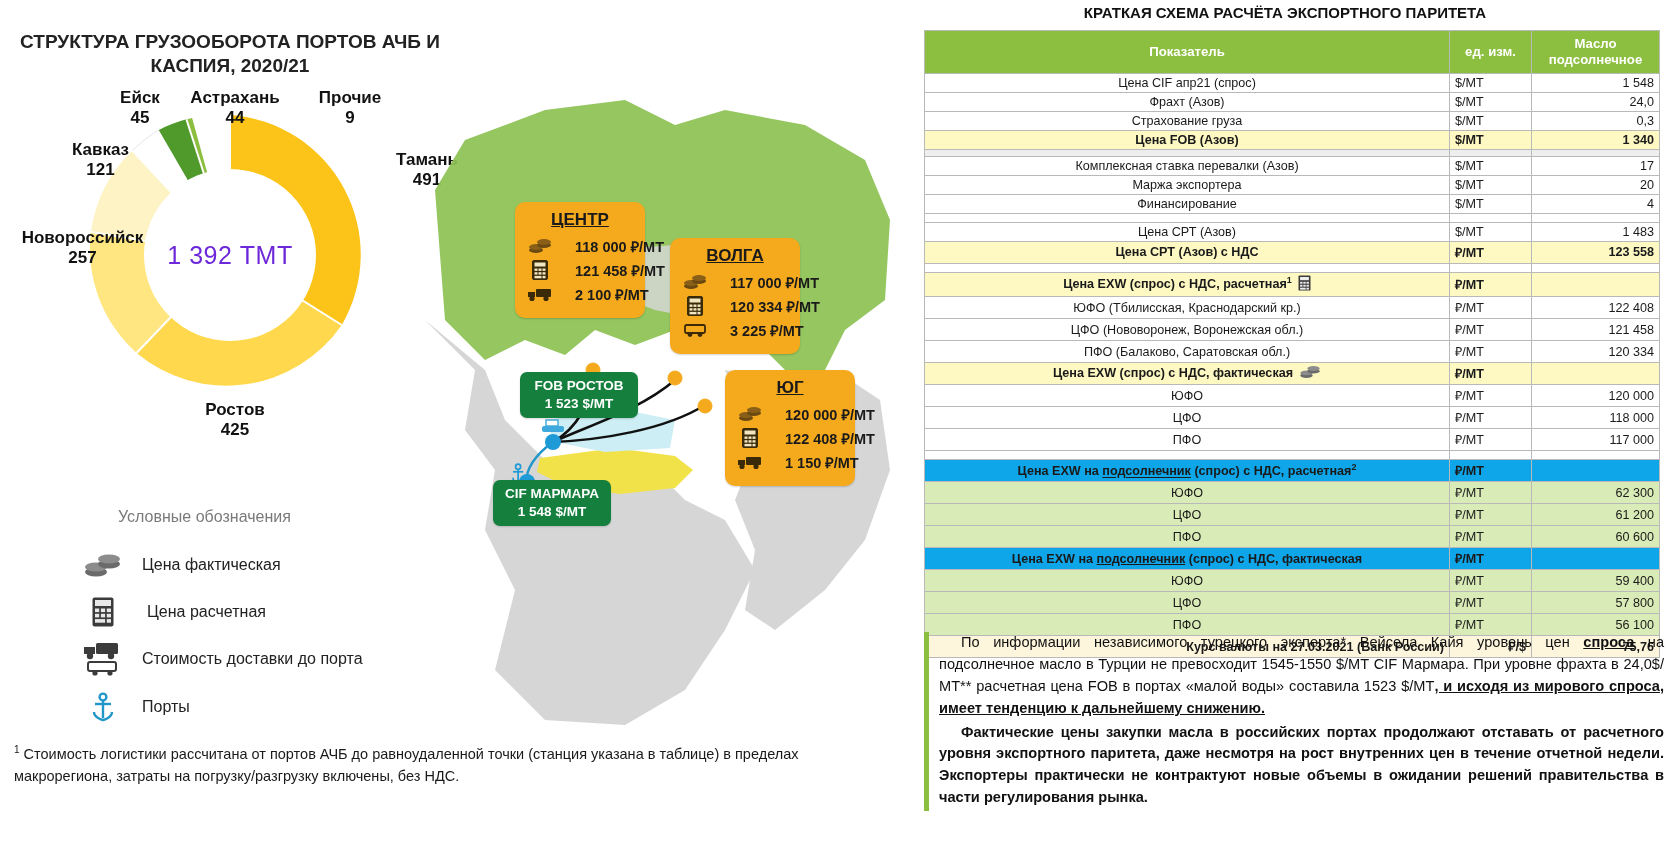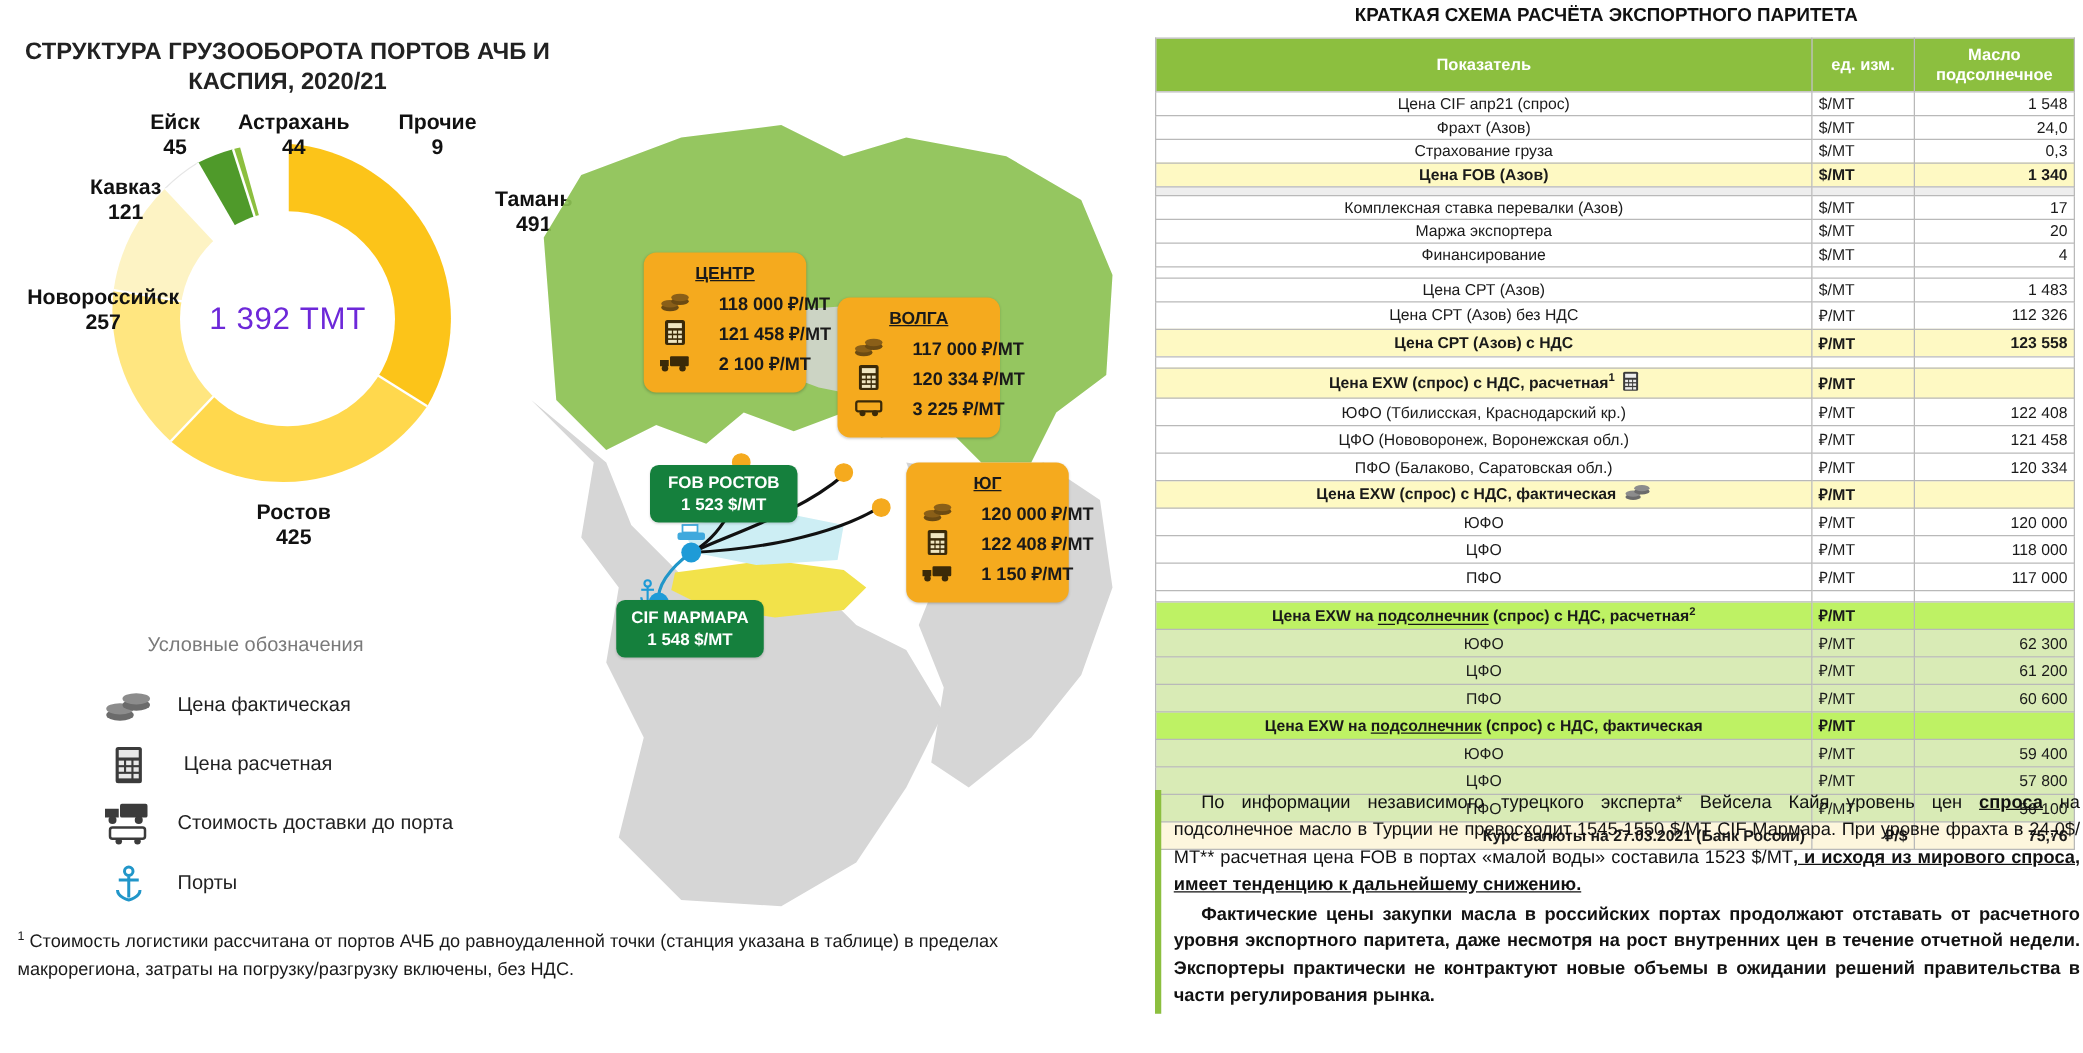--- a/index.html
+++ b/index.html
@@ -57,21 +57,21 @@
 
   
   #map { position:absolute; left:425px; top:70px; width:470px; height:660px; }
 
   .callout {
     position:absolute; background:#f5aa1e; border-radius:10px;
     padding:8px 12px 10px; color:#1a1a1a;
     box-shadow:0 1px 2px rgba(0,0,0,0.18);
   }
   .callout .co-title {
-    text-align:center; font-weight:bold; font-size:14px;
+    text-align:center; font-weight:bold; font-size:17px;
     text-decoration:underline; margin-bottom:6px;
   }
   .callout .co-row { display:flex; align-items:center; gap:22px; margin:4px 0; }
   .callout .co-ico { width:26px; height:20px; display:flex; align-items:center; justify-content:center; flex:0 0 26px; }
   .callout .co-val { font-size:14.5px; font-weight:bold; white-space:nowrap; }
 
   #co-center { left:90px; top:132px; width:130px; }
   #co-volga  { left:245px; top:168px; width:130px; }
   #co-yug    { left:300px; top:300px; width:130px; }
 
@@ -102,21 +102,21 @@
     background:#8cbf3f; color:#fff; font-weight:bold; text-align:center;
     font-size:13.2px; line-height:1.2; padding:5px 4px;
   }
   td.c-name { text-align:center; }
   td.c-unit { text-align:left; width:82px; }
   td.c-val  { text-align:right; width:128px; }
 
   tr.r-plain td { background:#ffffff; }
   tr.r-high td  { background:#fef9c3; font-weight:bold; }
   tr.r-grey td  { background:#eeeeee; height:7px; padding:0; }
-  tr.r-green td { background:#bef264; color:#1a1a1a; font-weight:bold; }
+  tr.r-green td { background:#0ea5e9; color:#1a1a1a; font-weight:bold; }
   tr.r-greenl td{ background:#d9ebb6; }
   tr.r-blank td { background:#ffffff; height:9px; padding:0; }
   tr.r-rate td  { background:#fdf6dd; font-weight:bold; text-align:right; }
   tr.r-rate td.c-name { text-align:right; }
   .u { text-decoration:underline; }
   sup { font-size:9px; }
 
   .ico-inline { display:inline-block; vertical-align:middle; margin-left:6px; }
 
   #notes {
@@ -522,25 +522,20 @@
         <tr class="r-blank">
           <td class="c-name"></td>
           <td class="c-unit"></td>
           <td class="c-val"></td>
         </tr>
         <tr class="r-plain">
           <td class="c-name">Цена СРТ (Азов)</td>
           <td class="c-unit">$/МТ</td>
           <td class="c-val">1 483</td>
         </tr>
-        <tr class="r-plain">
-          <td class="c-name">Цена СРТ (Азов) без НДС</td>
-          <td class="c-unit">₽/МТ</td>
-          <td class="c-val">112 326</td>
-        </tr>
         <tr class="r-high">
           <td class="c-name">Цена СРТ (Азов) с НДС</td>
           <td class="c-unit">₽/МТ</td>
           <td class="c-val">123 558</td>
         </tr>
         <tr class="r-blank">
           <td class="c-name"></td>
           <td class="c-unit"></td>
           <td class="c-val"></td>
         </tr>

